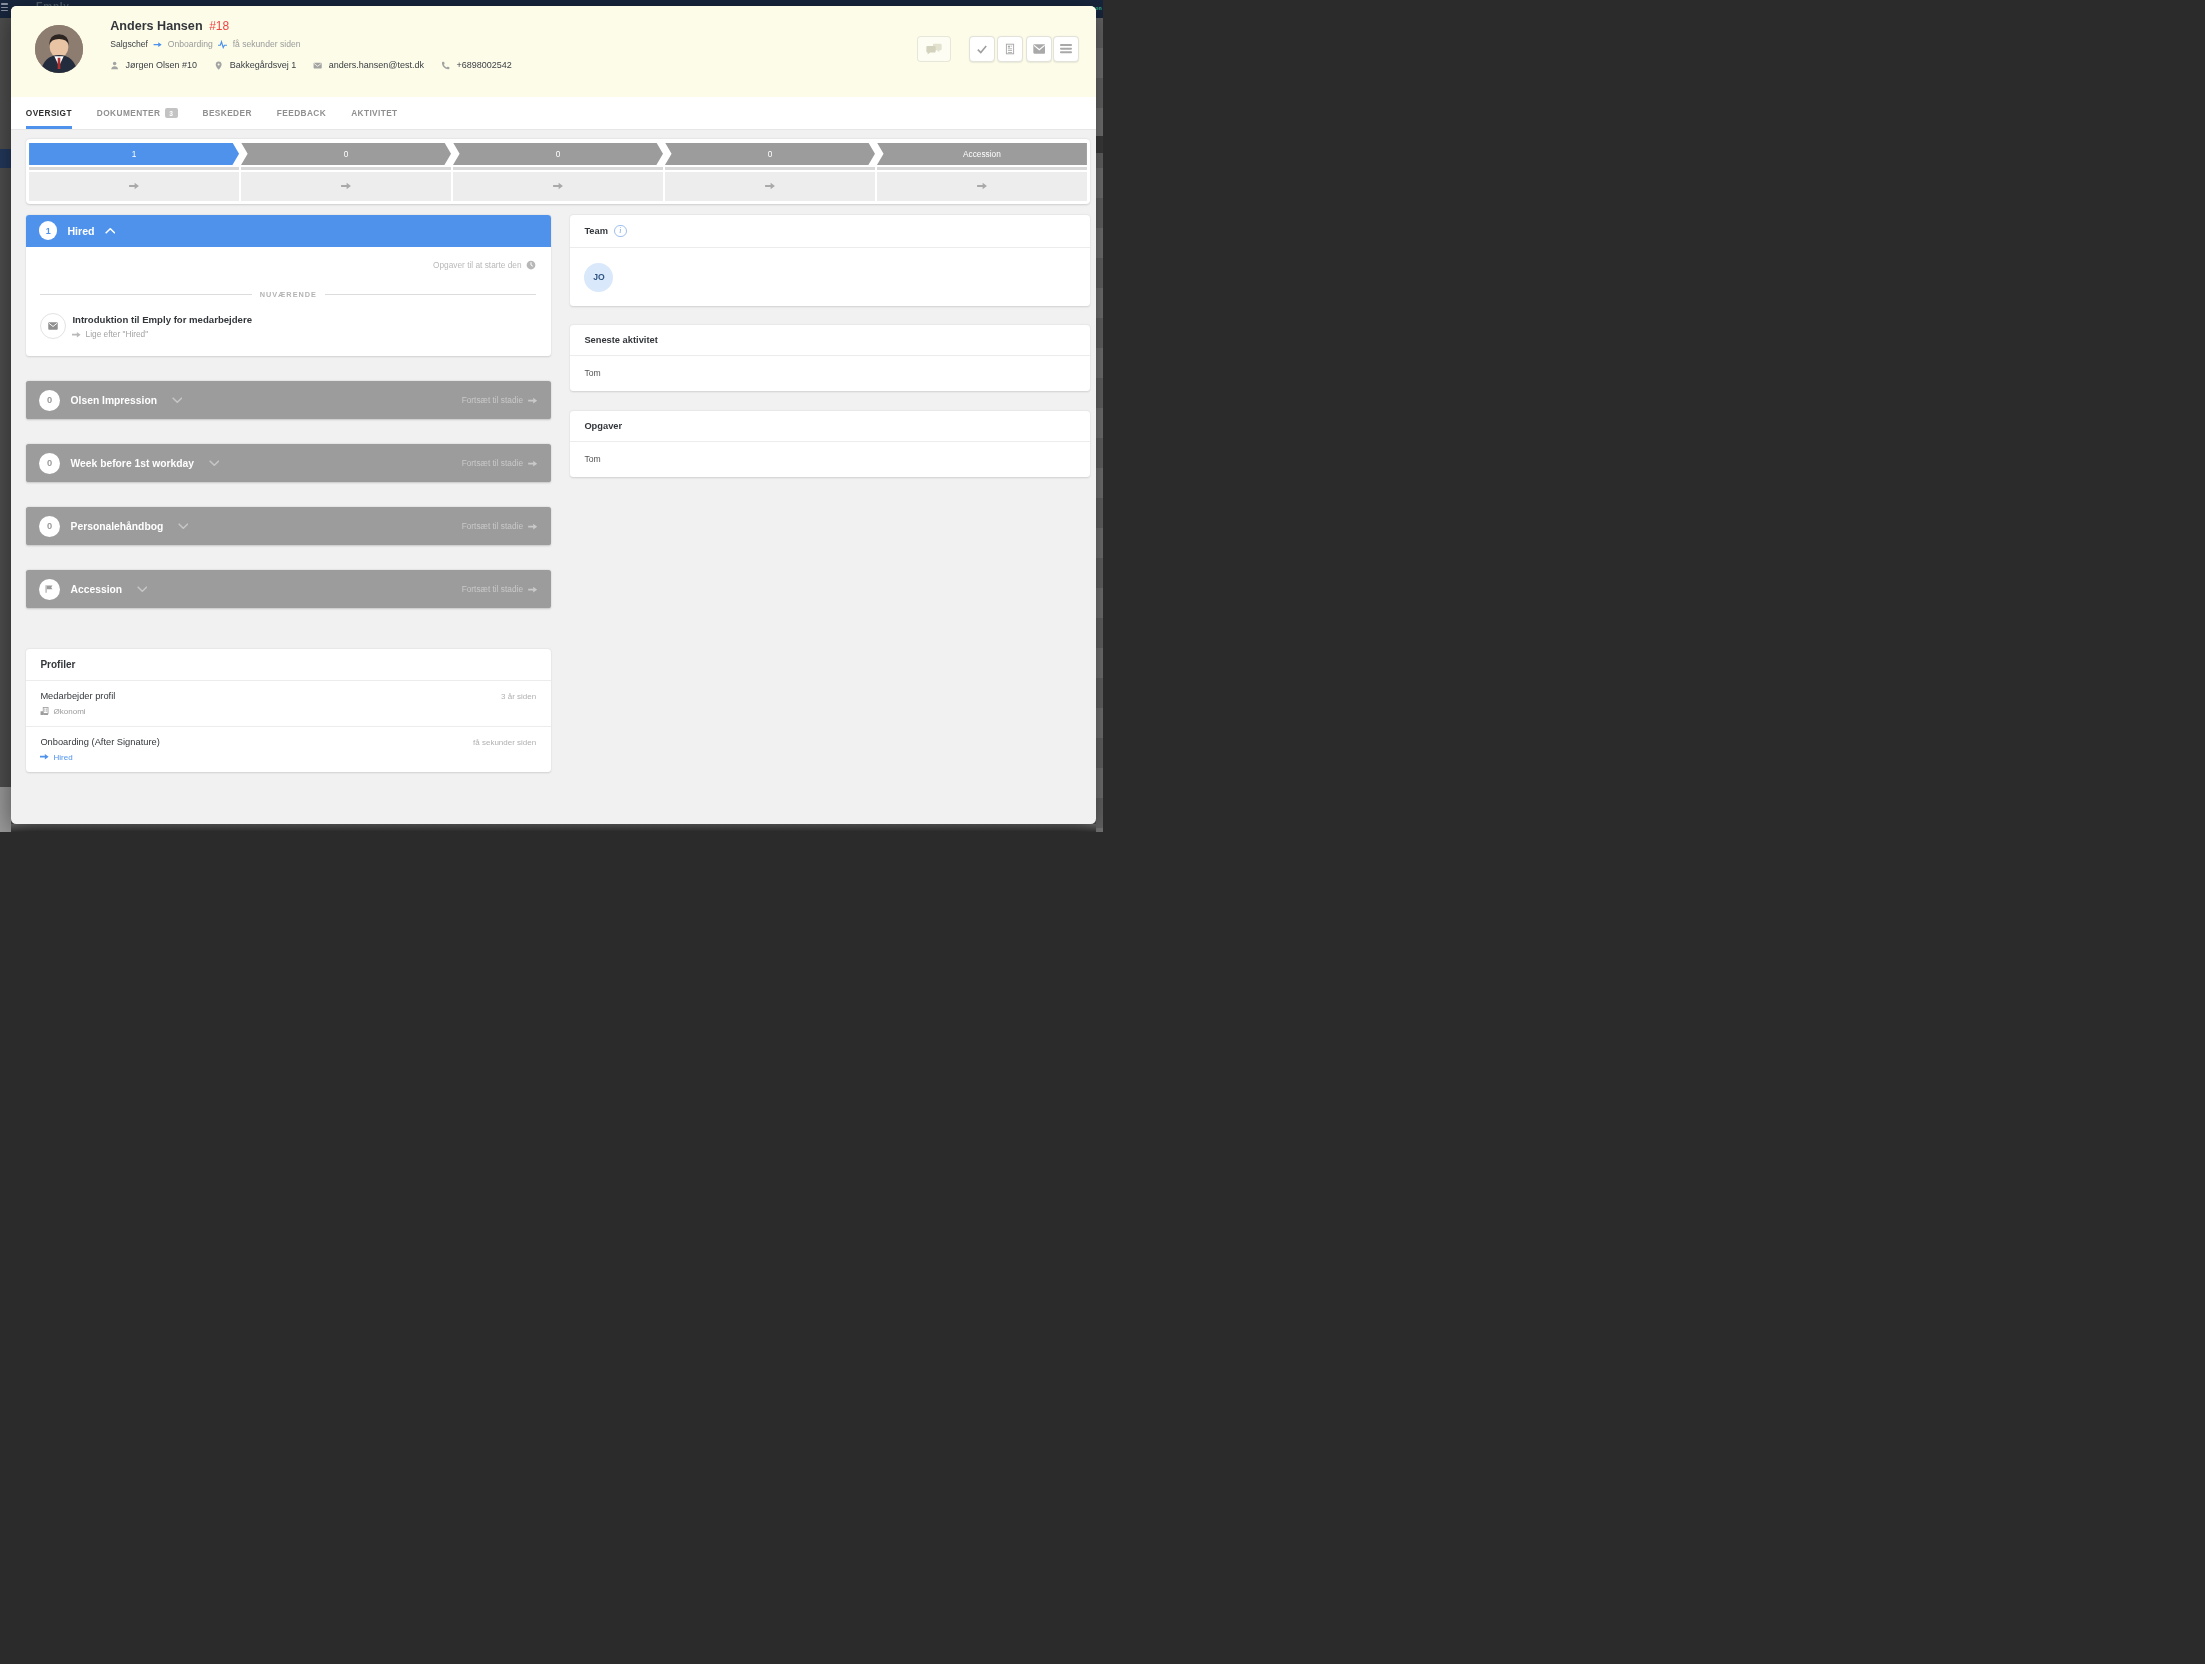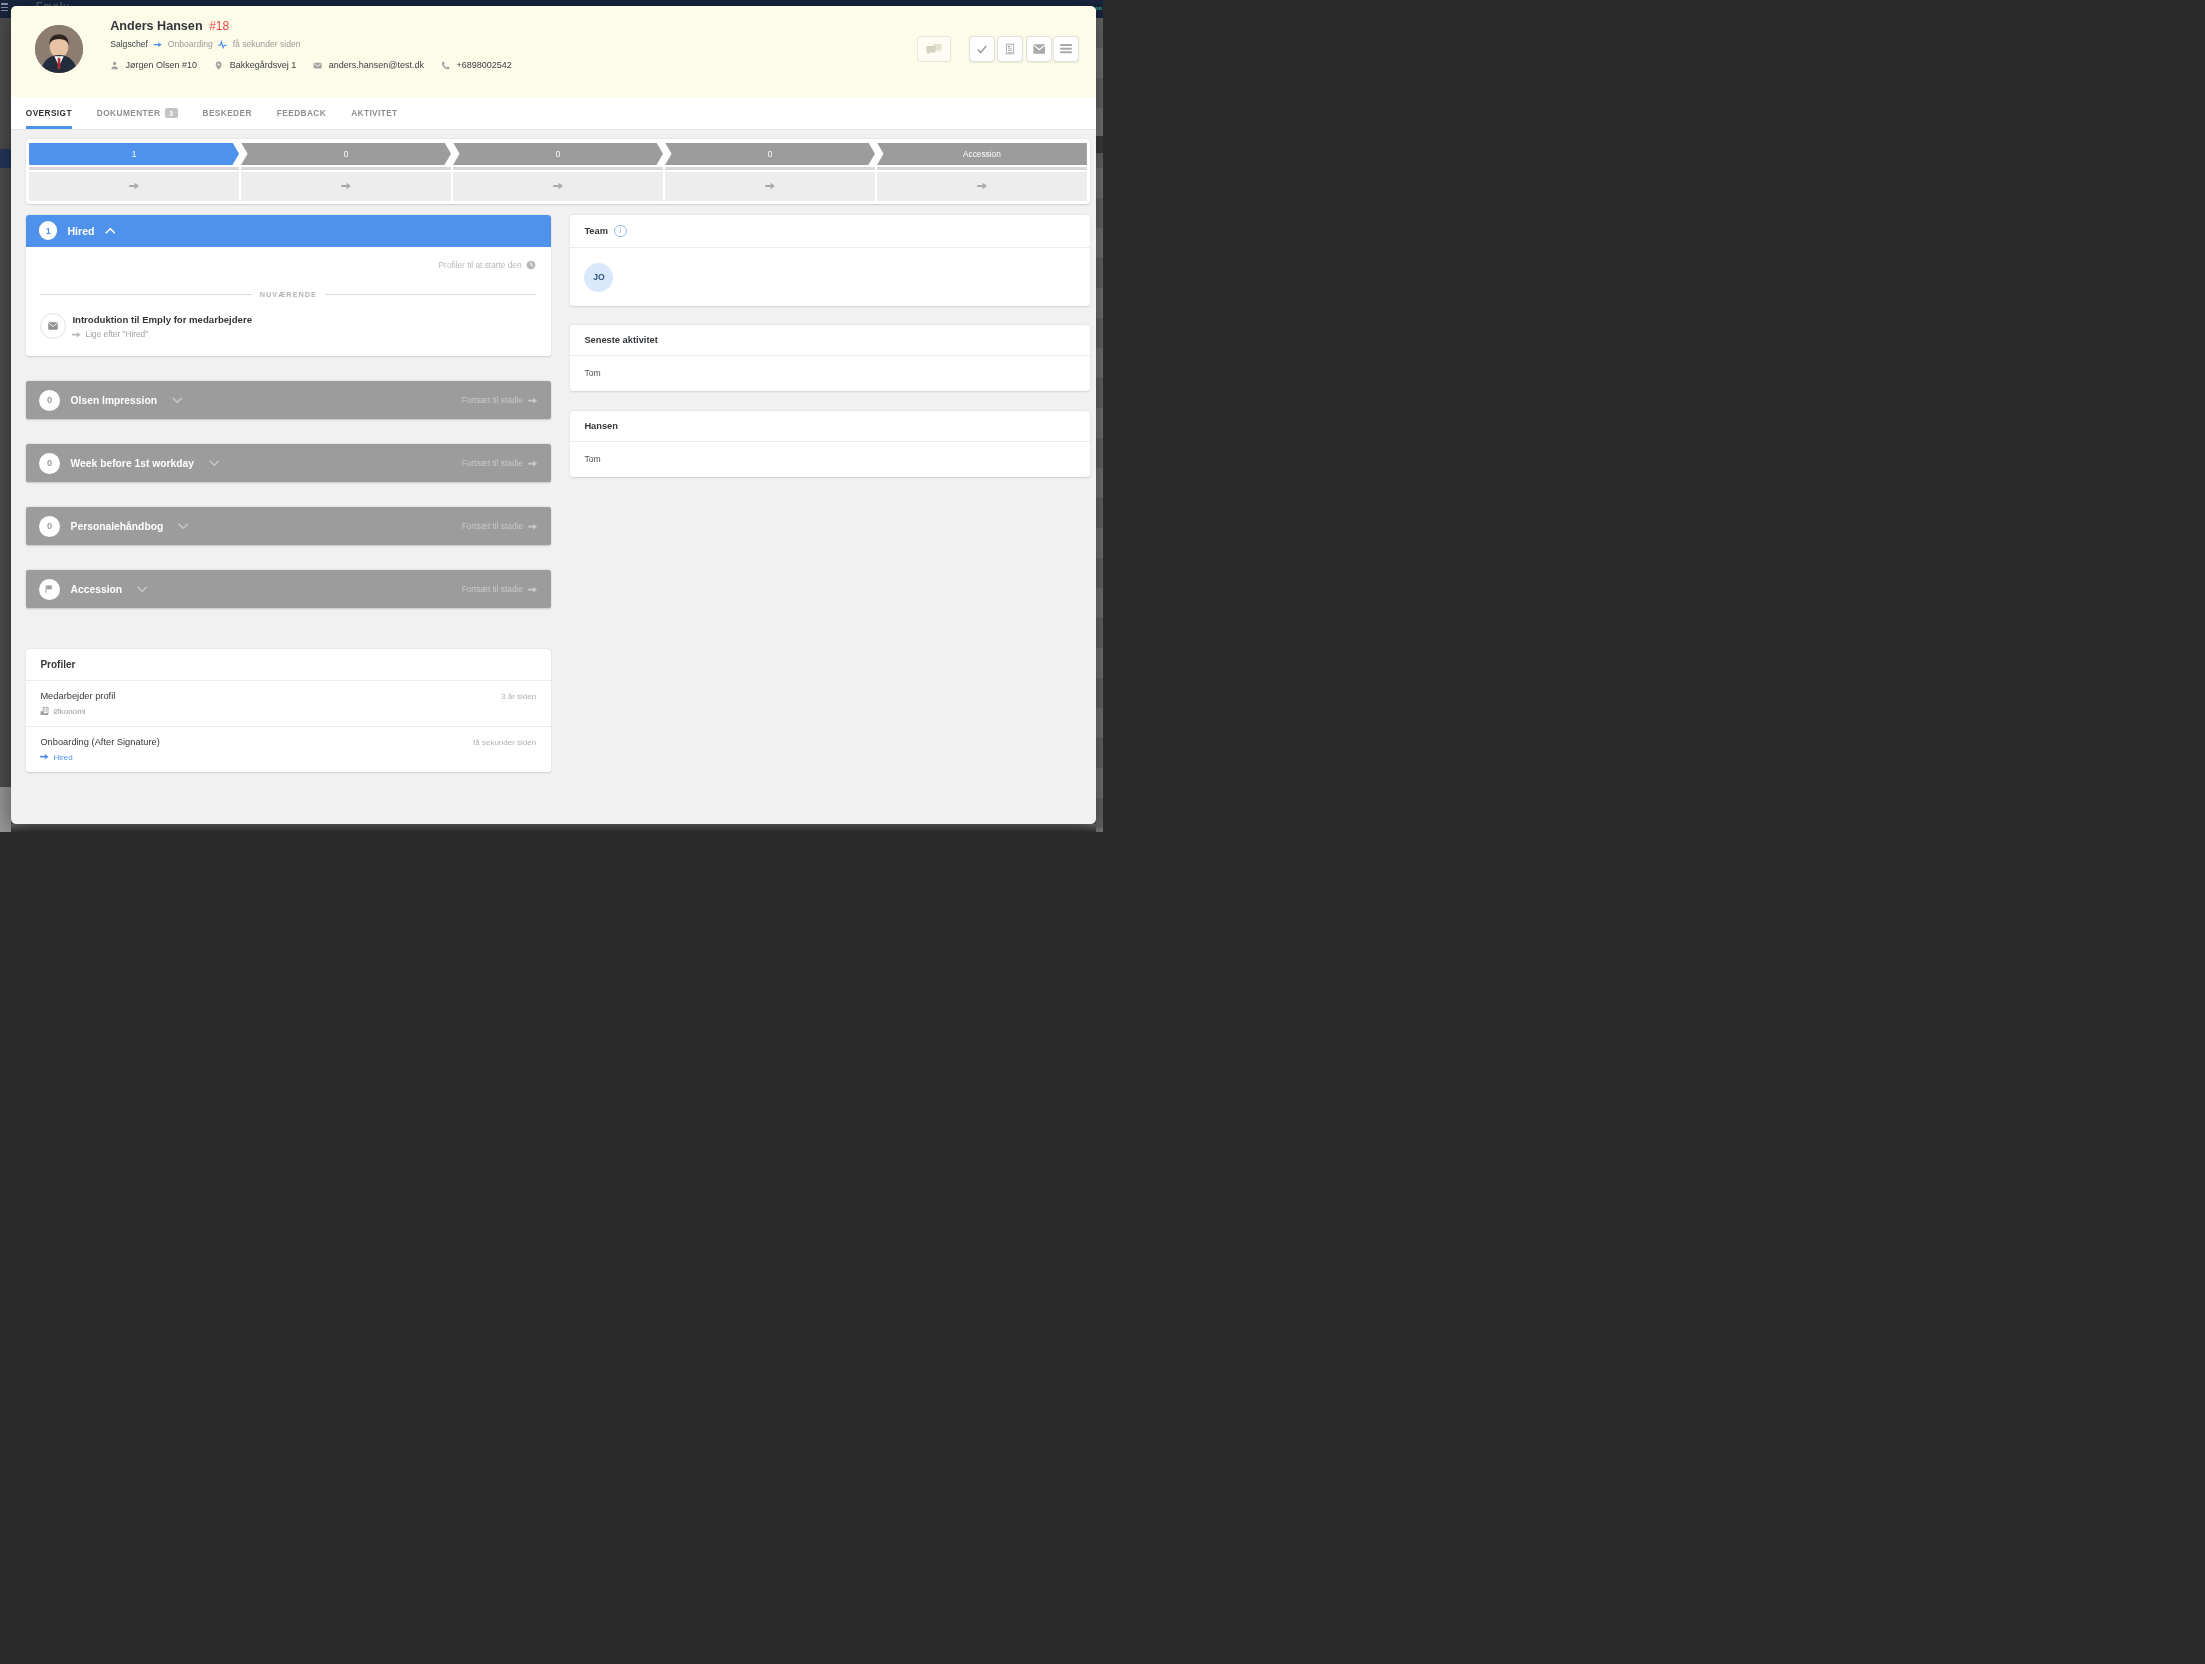--- a/index.html
+++ b/index.html
@@ -320,21 +320,21 @@
           <div class="card">
             <div class="hired-head">
               <span class="numcirc">1</span>
               <span class="hired-title">Hired</span>
               <svg width="10.6" height="6" viewBox="0 0 16 9">
                   <polyline points="1,8 8,1 15,8" fill="none" stroke="#fff" stroke-width="2.2"></polyline>
                 </svg>
             </div>
             <div class="hired-body">
               <div class="planned">
-                <span>Profiler til at starte den</span>
+                <span>Opgaver til at starte den</span>
                 <svg width="10" height="10" viewBox="0 0 16 16">
                     <circle cx="8" cy="8" r="7" fill="#b7b7b7"></circle>
                     <path d="M8 3.5 V8 l3 2" fill="none" stroke="#fff" stroke-width="1.6"></path>
                   </svg>
               </div>
               <div class="divider">
                   <span>NUVÆRENDE</span>
                 </div>
               <div class="intro">
                 <span class="circ-ic">
@@ -470,21 +470,21 @@
               <div class="jo">JO</div>
             </div>
           </div>
 
           <div class="card mt28">
             <div class="mini-head">Seneste aktivitet</div>
             <div class="mini-body">Tom</div>
           </div>
 
           <div class="card mt30">
-            <div class="mini-head">Hansen</div>
+            <div class="mini-head">Opgaver</div>
             <div class="mini-body">Tom</div>
           </div>
         </div>
       </div>
 
     </div>
   </div>
 </div>
 
 

